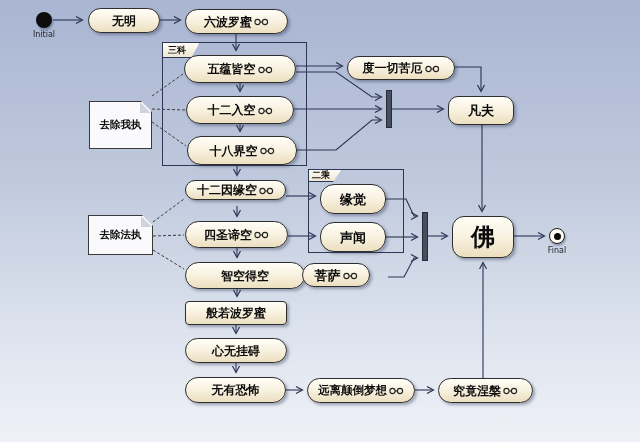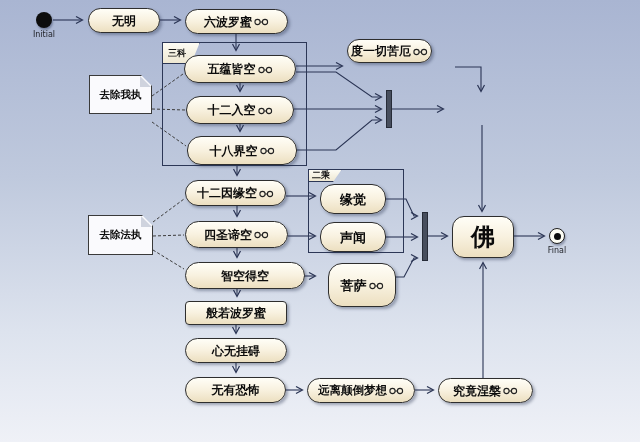--- a/index.html
+++ b/index.html
@@ -88,21 +88,21 @@
       <path d="M152,96 L183,74"></path>
       <path d="M152,109 L185,110"></path>
       <path d="M152,122 L186,146"></path>
       <path d="M153,222 L184,199"></path>
       <path d="M153,236 L184,235"></path>
       <path d="M153,250 L184,269"></path>
     </g>
   </svg>
 
   <div class="frame" style="left:162px;top:42px;width:145px;height:124px">
-    <div class="frame-tab" style="width:38px;height:22px">三科</div>
+    <div class="frame-tab" style="width:38px;height:16px">三科</div>
   </div>
   <div class="frame" style="left:308px;top:169px;width:96px;height:84px">
     <div class="frame-tab" style="width:34px;height:13px">二乘</div>
   </div>
 
   <div class="initial-dot" style="left:36px;top:12px"></div>
   <div class="node-label" style="left:22px;top:30px">Initial</div>
 
   <div class="state" style="left:88px;top:8px;width:72px;height:25px">
     <span>无明</span>
@@ -145,33 +145,36 @@
     <span>十八界空</span>
     <span class="composite-icon">
       <svg width="15" height="9" viewBox="0 0 15 9" fill="none" stroke="#222" stroke-width="1.1">
           <circle cx="3.5" cy="5" r="2.6"></circle>
           <circle cx="11" cy="5" r="2.6"></circle>
           <line x1="6.1" y1="5" x2="8.4" y2="5"></line>
         </svg>
     </span>
   </div>
 
-  <div class="state" style="left:347px;top:39px;width:85px;height:24px">
+  <div class="state" style="left:347px;top:56px;width:108px;height:24px">
     <span>度一切苦厄</span>
     <span class="composite-icon">
       <svg width="15" height="9" viewBox="0 0 15 9" fill="none" stroke="#222" stroke-width="1.1">
           <circle cx="3.5" cy="5" r="2.6"></circle>
           <circle cx="11" cy="5" r="2.6"></circle>
           <line x1="6.1" y1="5" x2="8.4" y2="5"></line>
         </svg>
     </span>
   </div>
 
-
-  <div class="state" style="left:185px;top:180px;width:101px;height:26px">
+  <div class="state fs13" style="left:448px;top:96px;width:66px;height:29px;border-radius:10px">
+    <span>凡夫</span>
+  </div>
+
+  <div class="state" style="left:185px;top:180px;width:101px;height:20px">
     <span>十二因缘空</span>
     <span class="composite-icon">
       <svg width="15" height="9" viewBox="0 0 15 9" fill="none" stroke="#222" stroke-width="1.1">
           <circle cx="3.5" cy="5" r="2.6"></circle>
           <circle cx="11" cy="5" r="2.6"></circle>
           <line x1="6.1" y1="5" x2="8.4" y2="5"></line>
         </svg>
     </span>
   </div>
 
@@ -191,21 +194,21 @@
   </div>
 
   <div class="state fs13" style="left:320px;top:184px;width:66px;height:30px">
     <span>缘觉</span>
   </div>
 
   <div class="state fs13" style="left:320px;top:222px;width:66px;height:30px">
     <span>声闻</span>
   </div>
 
-  <div class="state fs13" style="left:328px;top:263px;width:68px;height:44px">
+  <div class="state fs13" style="left:302px;top:263px;width:68px;height:24px">
     <span>菩萨</span>
     <span class="composite-icon">
       <svg width="15" height="9" viewBox="0 0 15 9" fill="none" stroke="#222" stroke-width="1.1">
           <circle cx="3.5" cy="5" r="2.6"></circle>
           <circle cx="11" cy="5" r="2.6"></circle>
           <line x1="6.1" y1="5" x2="8.4" y2="5"></line>
         </svg>
     </span>
   </div>
 
@@ -243,21 +246,21 @@
           <circle cx="3.5" cy="5" r="2.6"></circle>
           <circle cx="11" cy="5" r="2.6"></circle>
           <line x1="6.1" y1="5" x2="8.4" y2="5"></line>
         </svg>
     </span>
   </div>
 
   <div class="join-bar" style="left:386px;top:90px;width:6px;height:38px"></div>
   <div class="join-bar" style="left:422px;top:212px;width:6px;height:49px"></div>
 
-  <div class="note" style="left:89px;top:75px;width:63px;height:39px">
+  <div class="note" style="left:89px;top:101px;width:63px;height:48px">
     <span>去除我执</span>
   </div>
   <div class="note" style="left:88px;top:215px;width:65px;height:40px">
     <span>去除法执</span>
   </div>
 
   <div class="final-outer" style="left:549px;top:228px">
     <div class="final-inner"></div>
   </div>
   <div class="node-label" style="left:535px;top:246px">Final</div>

